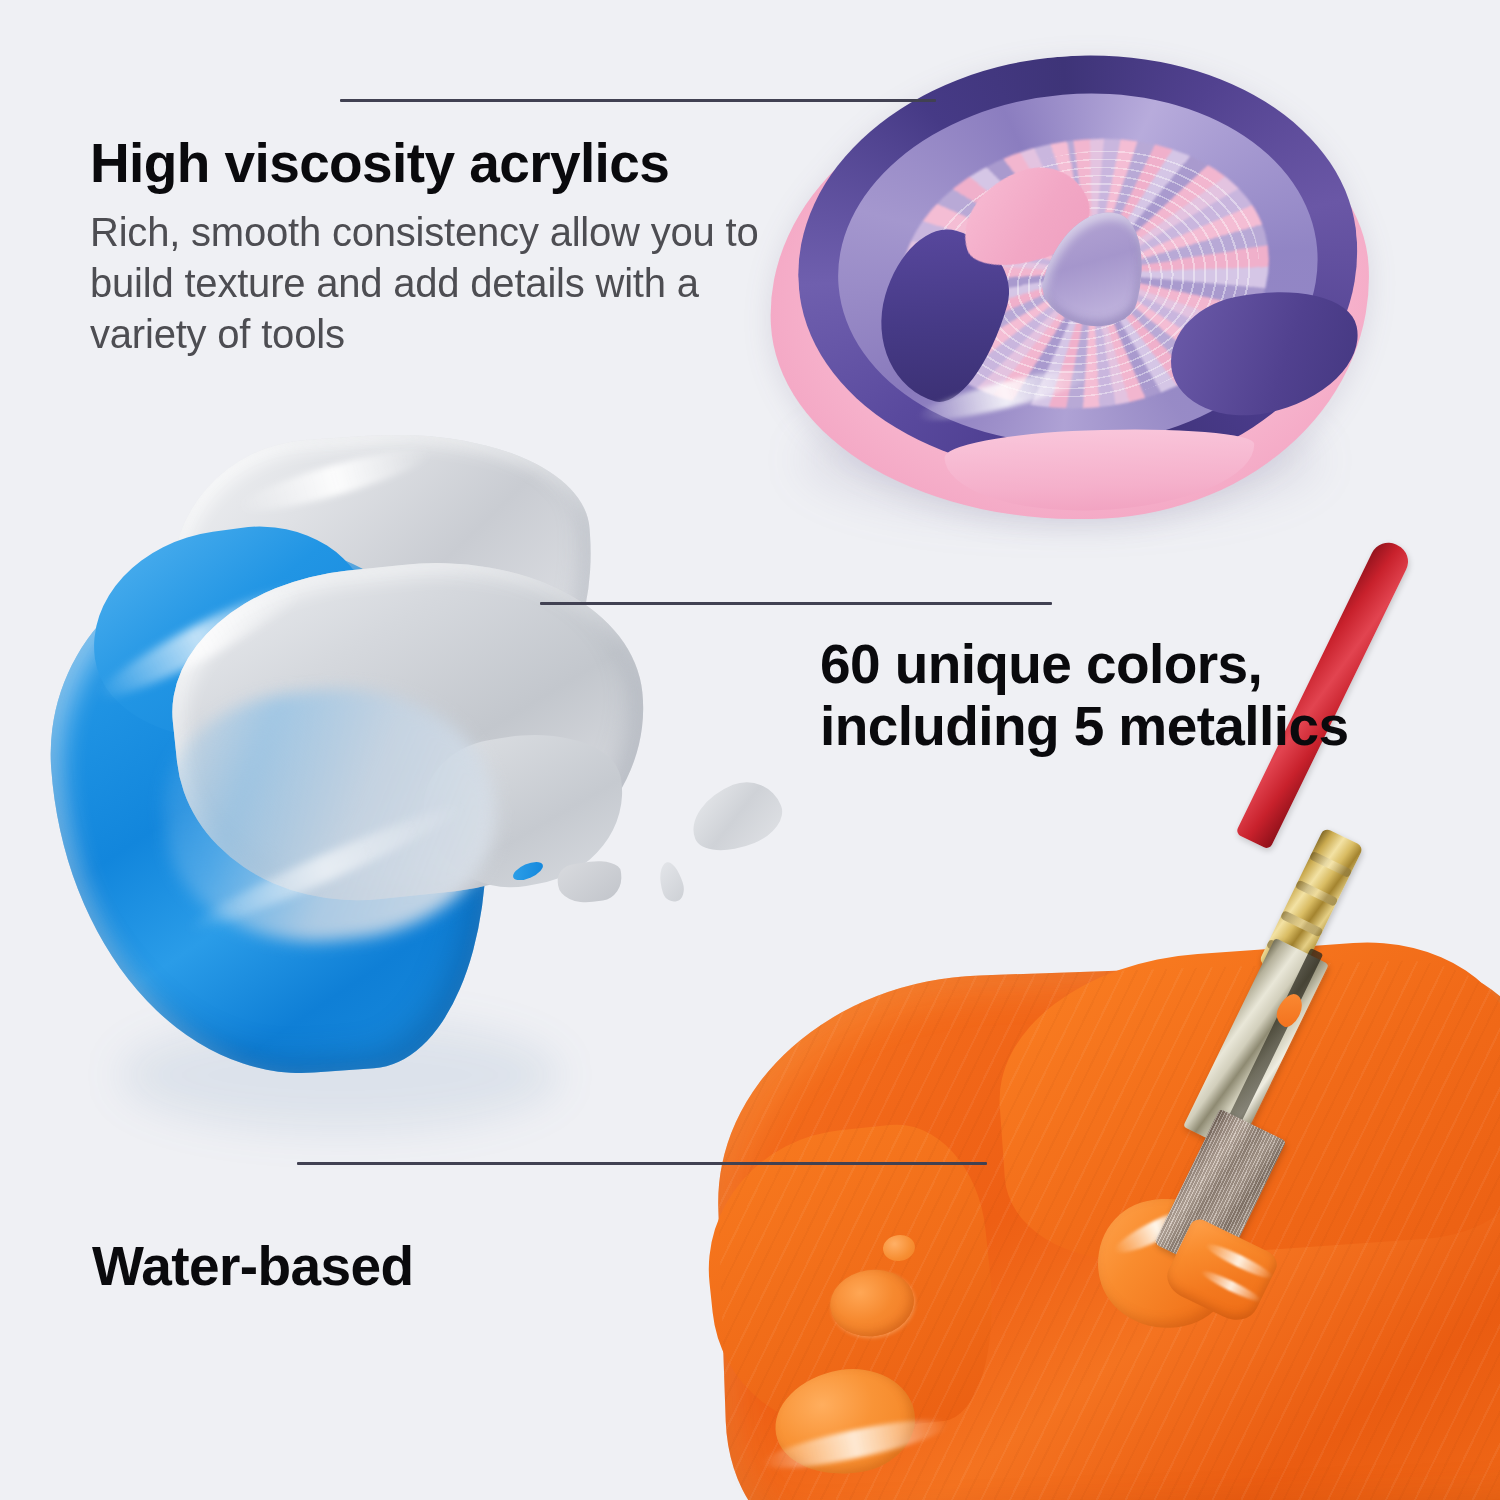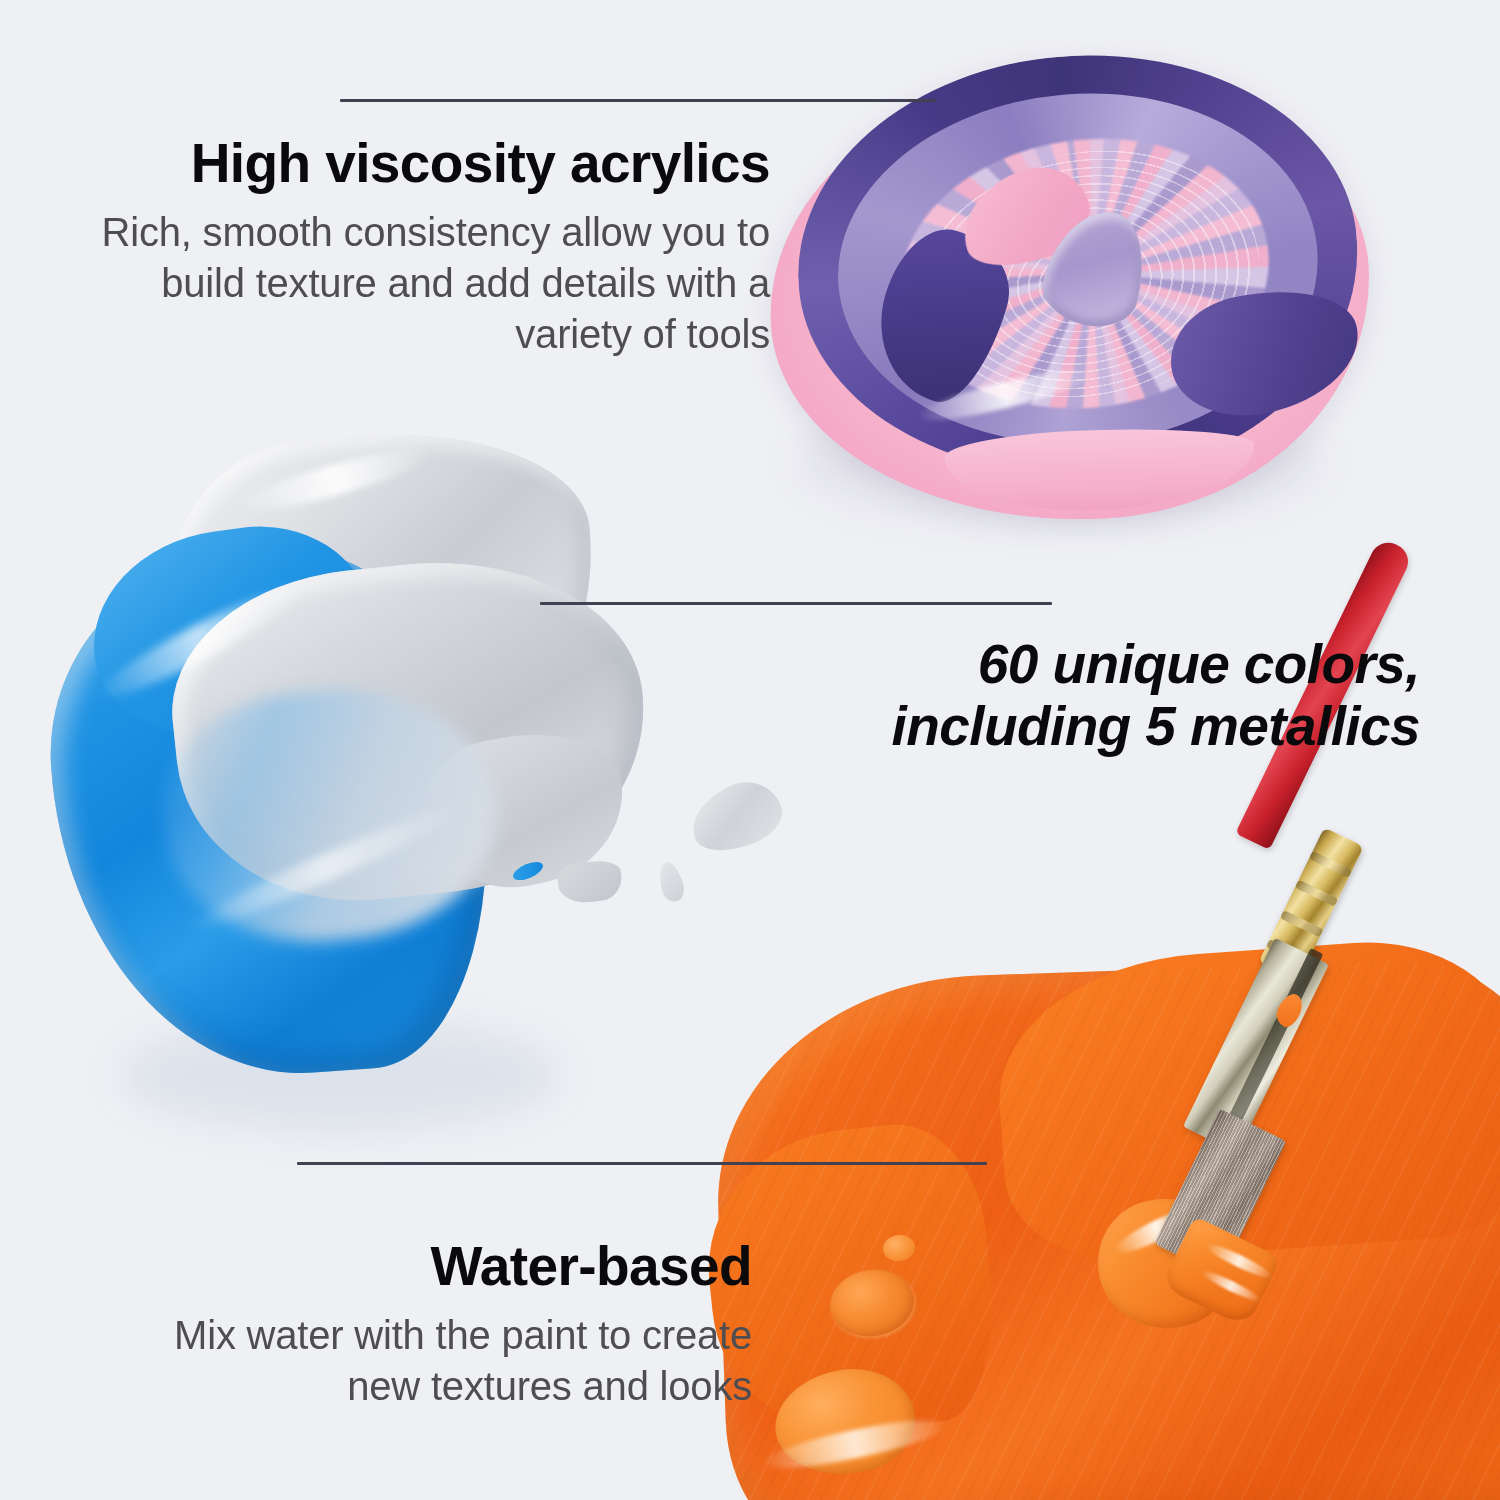--- a/index.html
+++ b/index.html
@@ -6,26 +6,26 @@
   body{
     width:1500px;height:1500px;overflow:hidden;
     background:#eff0f4;
     font-family:"Liberation Sans","DejaVu Sans",sans-serif;
     position:relative;
   }
   #stage{position:absolute;inset:0;width:1500px;height:1500px;overflow:hidden;background:#eff0f4;}
   .rule{position:absolute;height:3px;background:#414152;border-radius:1px;}
 
   
-  .feature{position:absolute;text-align:right;}
+  .feature{position:absolute;}
   .f-title{
     font-size:55px;font-weight:700;color:#0a0a0d;
     letter-spacing:-0.6px;line-height:1.12;margin:0;white-space:nowrap;
   }
-  .f-title.two-line{white-space:normal;font-style:italic;}
+  .f-title.two-line{white-space:normal;}
   .f-body{
     font-size:40px;font-weight:300;color:#4d4d52;
     letter-spacing:-0.2px;line-height:1.28;margin:12px 0 0 0;
   }
 
   #feat1{left:90px;top:133px;width:680px;}
   #feat2{left:820px;top:634px;width:600px;}
   #feat3{left:92px;top:1212px;width:660px;margin-top:24px;}
 
   #rule1{left:340px;top:99px;width:596px;}
@@ -466,16 +466,15 @@
     <h2 class="f-title">High viscosity acrylics</h2>
     <p class="f-body">Rich, smooth consistency allow you to build texture and add details with a variety of tools</p>
   </div>
 
   <div class="feature" id="feat2">
     <h2 class="f-title two-line">60 unique colors, including 5 metallics</h2>
   </div>
 
   <div class="feature" id="feat3">
     <h2 class="f-title">Water-based</h2>
-    <p class="f-body">Mix water with the paint to create new textures and looks</p>
   </div>
 
 </div>
 
 </body></html>

